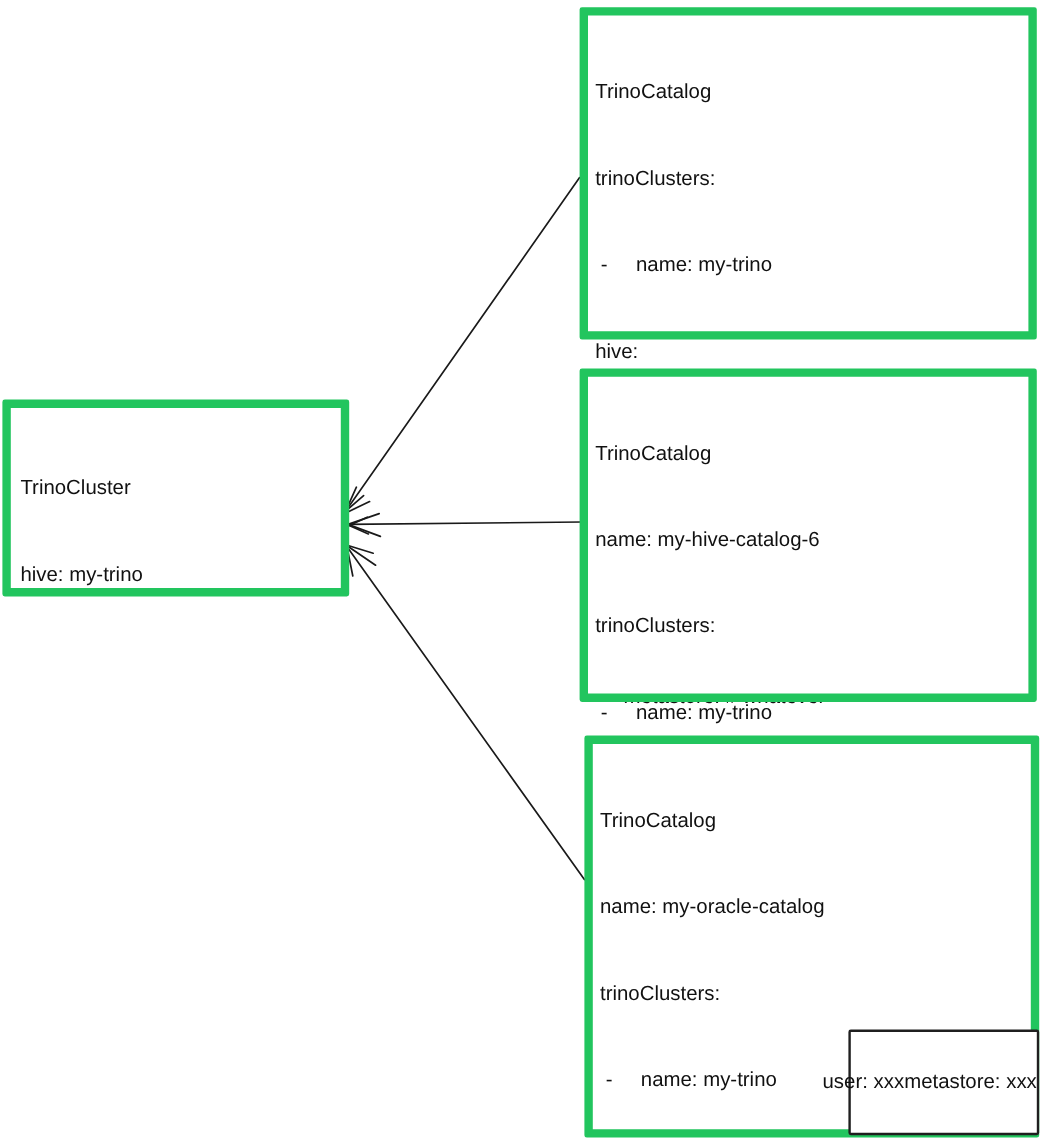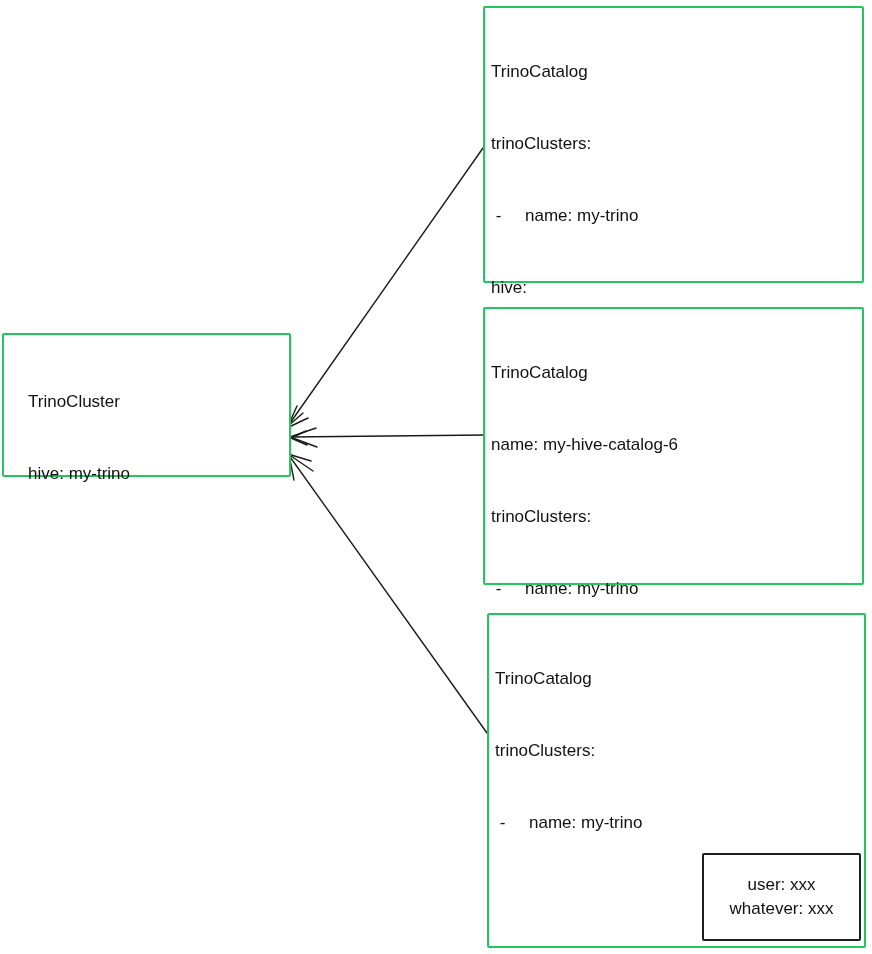--- a/index.html
+++ b/index.html
@@ -15,43 +15,42 @@
     position: absolute;
     left: 0; top: 0;
     width: 872px; height: 954px;
     z-index: 1;
     pointer-events: none;
   }
   .box {
     position: absolute;
     box-sizing: border-box;
     background: #ffffff;
-    border: 2px solid #22c55e;
+    border: 7px solid #22c55e;
     border-radius: 2px;
     color: #111111;
     font-size: 17px;
     line-height: 24px;
     white-space: pre;
     z-index: 2;
   }
   .yaml { padding: 4px 6px; }
   #catalog1-box { left: 483px; top: 6px;   width: 381px; height: 277px; }
   #catalog2-box { left: 483px; top: 307px; width: 381px; height: 278px; }
   #catalog3-box { left: 487px; top: 613px; width: 379px; height: 335px; }
-  #cluster-box  { left: 2px;   top: 333px; width: 289px; height: 144px; padding: 7px 24px; }
+  #cluster-box  { left: 2px;   top: 333px; width: 289px; height: 164px; padding: 7px 8px; }
   #secret-box {
     position: absolute;
     left: 213px; top: 238px;
     width: 155px; height: 84px;
     border: 2px solid #1f1f1f;
     border-radius: 2px;
     background: #ffffff;
     display: flex;
-    flex-direction: column;
-    justify-content: center;
+    justify-content: flex-end;
     align-items: center;
     line-height: 24px;
     white-space: pre;
   }
   .line { height: 24px; }
 </style>
 </head>
 <body>
 
 <div class="page">
@@ -118,26 +117,27 @@
     <div class="line">trinoClusters:</div>
     <div class="line"> -     name: my-trino</div>
     <div class="line">hive:</div>
     <div class="line">     hdfs:</div>
     <div class="line">         # TBD</div>
     <div class="line">     metastore: # whatever</div>
   </div>
 
   <div class="box yaml" id="catalog3-box">
     <div class="line">TrinoCatalog</div>
+    <div class="line">name: my-oracle-catalog</div>
     <div class="line">trinoClusters:</div>
     <div class="line"> -     name: my-trino</div>
     
     
     
 
     
     <div id="secret-box">
       <div class="line">user: xxx</div>
-      <div class="line">whatever: xxx</div>
+      <div class="line">metastore: xxx</div>
     </div>
   </div>
 
 </div>
 
 </body></html>

